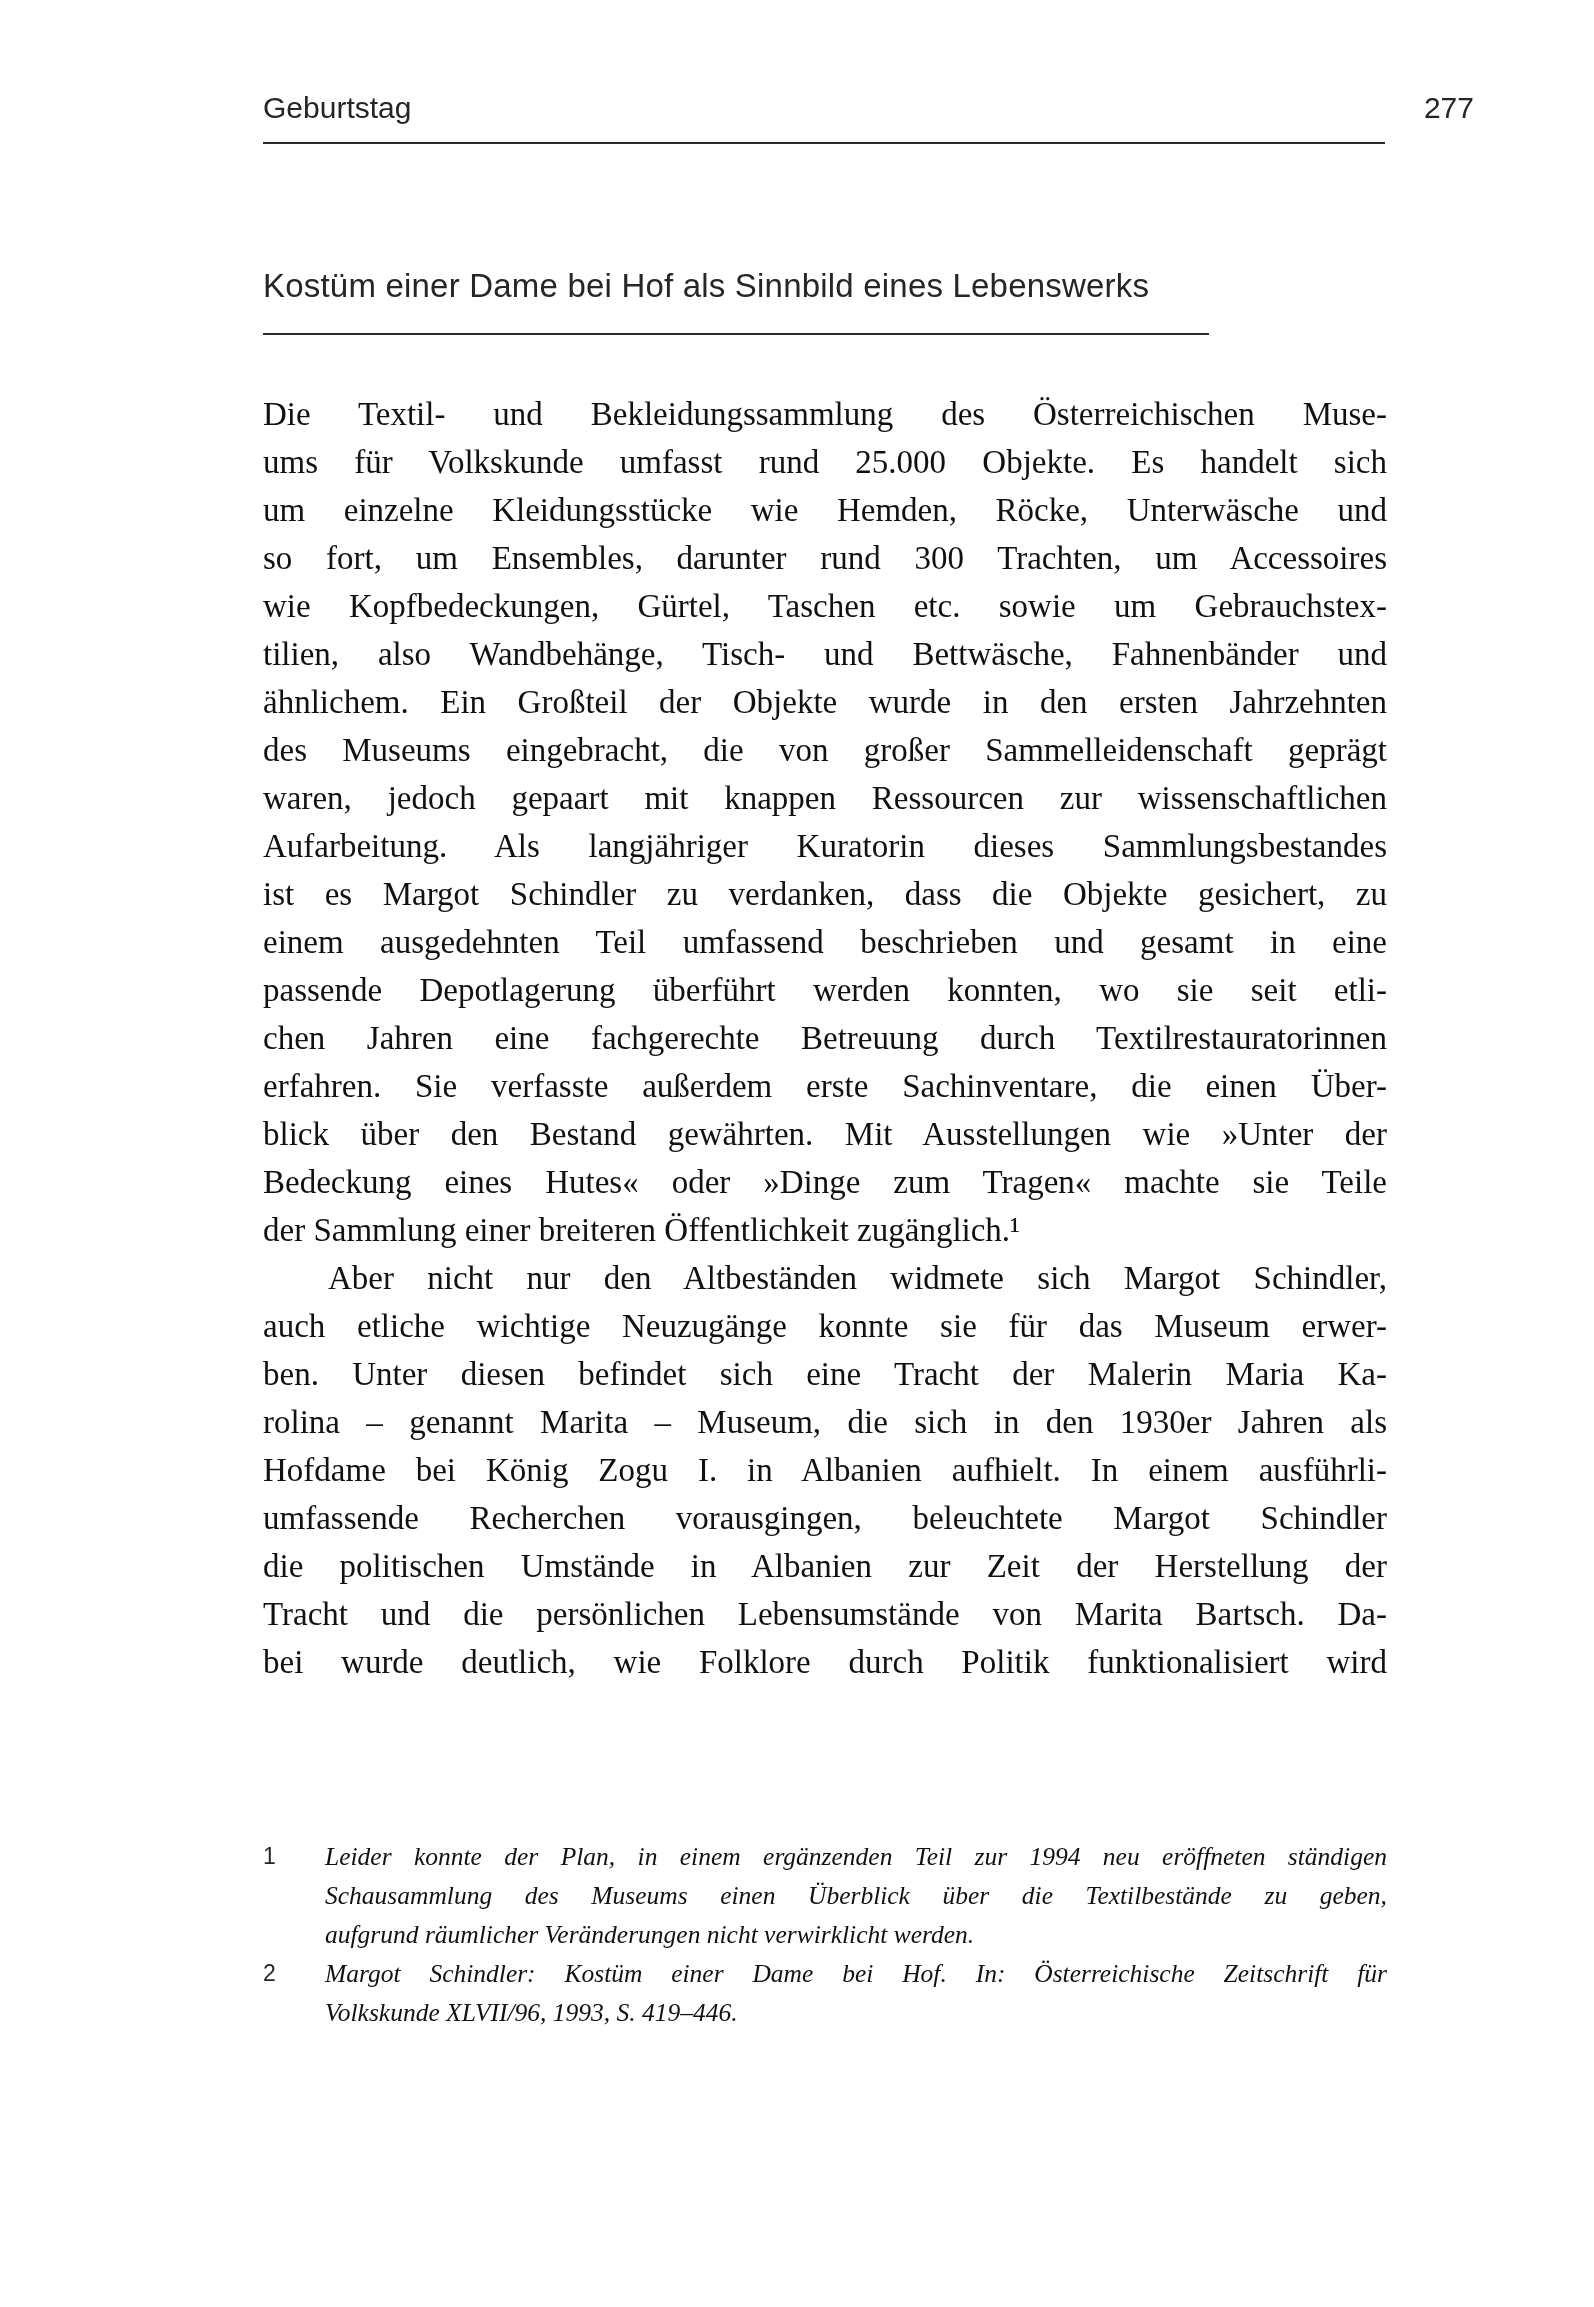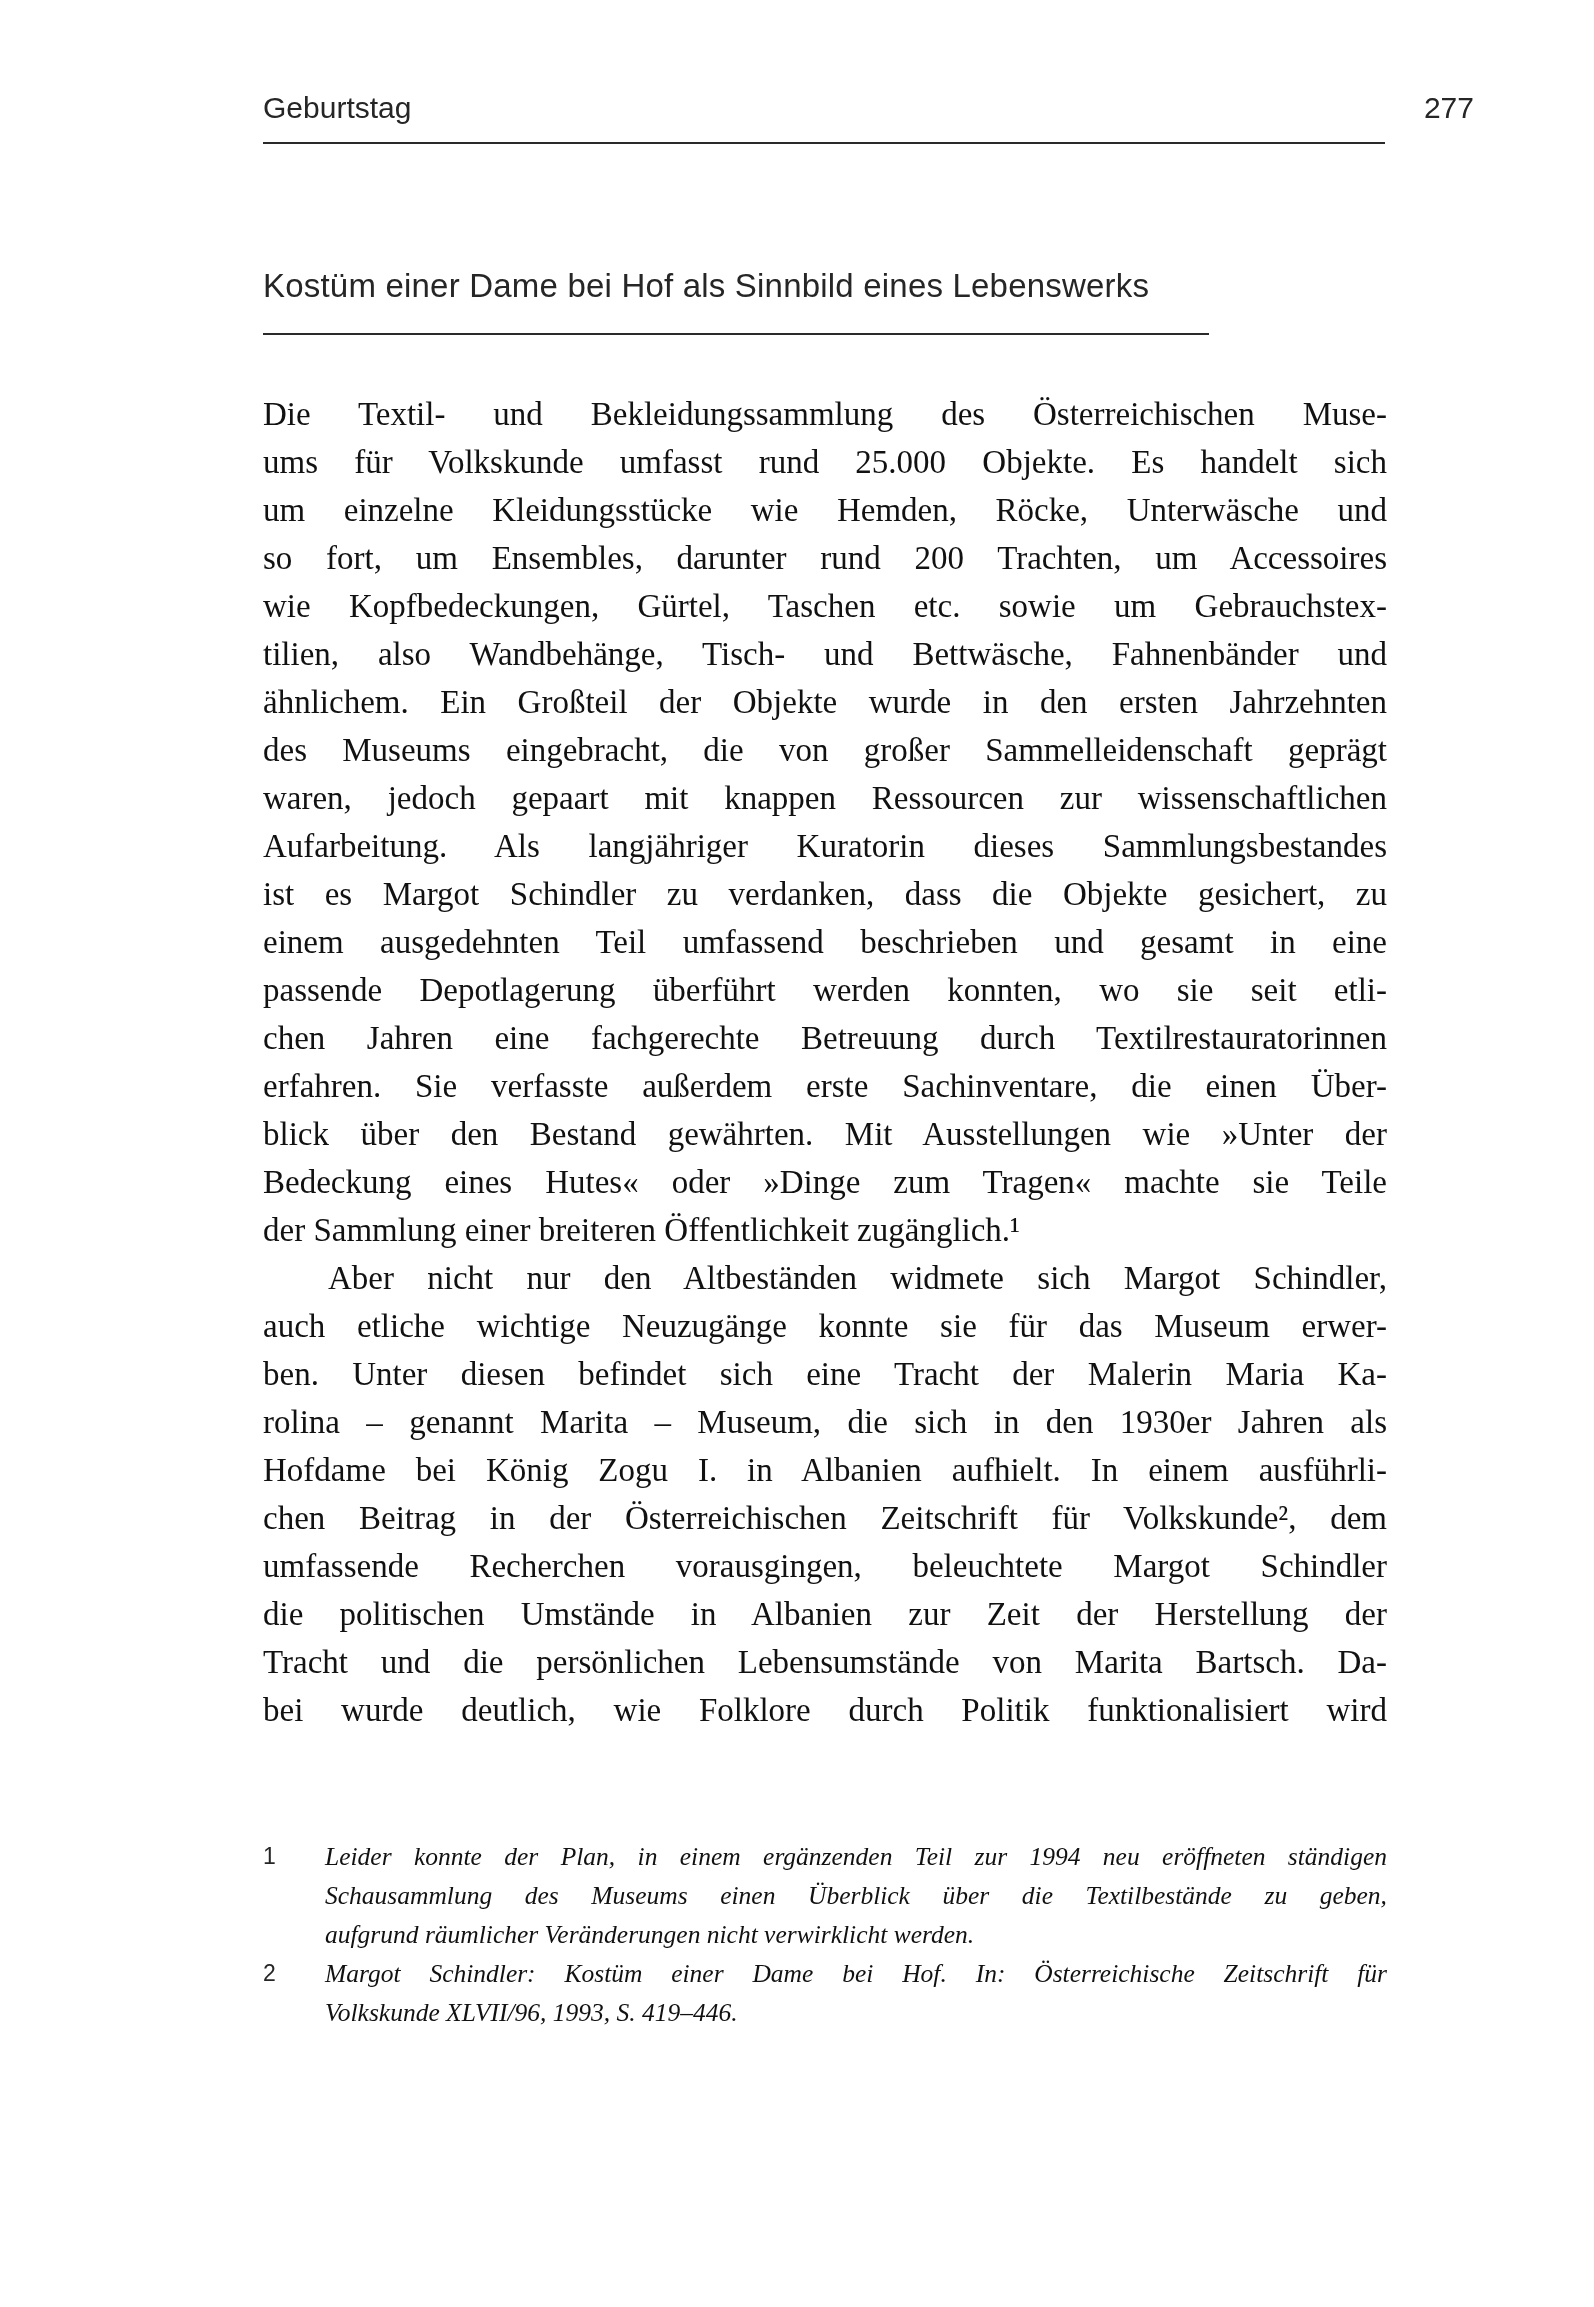--- a/index.html
+++ b/index.html
@@ -121,41 +121,40 @@
   </div>
   <div class="header-rule"></div>
 
   <h1 class="article-title">Kostüm einer Dame bei Hof als Sinnbild eines Lebenswerks</h1>
   <div class="title-rule"></div>
 
   <div class="body-text">
     <div class="bl">Die Textil- und Bekleidungssammlung des Österreichischen Muse-</div>
     <div class="bl">ums für Volkskunde umfasst rund 25.000 Objekte. Es handelt sich</div>
     <div class="bl">um einzelne Kleidungsstücke wie Hemden, Röcke, Unterwäsche und</div>
-    <div class="bl">so fort, um Ensembles, darunter rund 200 Trachten, um Accessoires</div>
+    <div class="bl">so fort, um Ensembles, darunter rund 300 Trachten, um Accessoires</div>
     <div class="bl">wie Kopfbedeckungen, Gürtel, Taschen etc. sowie um Gebrauchstex-</div>
     <div class="bl">tilien, also Wandbehänge, Tisch- und Bettwäsche, Fahnenbänder und</div>
     <div class="bl">ähnlichem. Ein Großteil der Objekte wurde in den ersten Jahrzehnten</div>
     <div class="bl">des Museums eingebracht, die von großer Sammelleidenschaft geprägt</div>
     <div class="bl">waren, jedoch gepaart mit knappen Ressourcen zur wissenschaftlichen</div>
     <div class="bl">Aufarbeitung. Als langjähriger Kuratorin dieses Sammlungsbestandes</div>
     <div class="bl">ist es Margot Schindler zu verdanken, dass die Objekte gesichert, zu</div>
     <div class="bl">einem ausgedehnten Teil umfassend beschrieben und gesamt in eine</div>
     <div class="bl">passende Depotlagerung überführt werden konnten, wo sie seit etli-</div>
     <div class="bl">chen Jahren eine fachgerechte Betreuung durch Textilrestauratorinnen</div>
     <div class="bl">erfahren. Sie verfasste außerdem erste Sachinventare, die einen Über-</div>
     <div class="bl">blick über den Bestand gewährten. Mit Ausstellungen wie »Unter der</div>
     <div class="bl">Bedeckung eines Hutes« oder »Dinge zum Tragen« machte sie Teile</div>
     <div class="bl end">der Sammlung einer breiteren Öffentlichkeit zugänglich.¹</div>
     <div class="bl indent">Aber nicht nur den Altbeständen widmete sich Margot Schindler,</div>
     <div class="bl">auch etliche wichtige Neuzugänge konnte sie für das Museum erwer-</div>
     <div class="bl">ben. Unter diesen befindet sich eine Tracht der Malerin Maria Ka-</div>
     <div class="bl">rolina – genannt Marita – Museum, die sich in den 1930er Jahren als</div>
     <div class="bl">Hofdame bei König Zogu I. in Albanien aufhielt. In einem ausführli-</div>
-    <div class="bl">chen Beitrag in der Österreichischen Zeitschrift für Volkskunde², dem</div>
     <div class="bl">umfassende Recherchen vorausgingen, beleuchtete Margot Schindler</div>
     <div class="bl">die politischen Umstände in Albanien zur Zeit der Herstellung der</div>
     <div class="bl">Tracht und die persönlichen Lebensumstände von Marita Bartsch. Da-</div>
     <div class="bl">bei wurde deutlich, wie Folklore durch Politik funktionalisiert wird</div>
   </div>
 
   <div class="footnotes">
     <div class="fn">
       <div class="fn-num">1</div>
       <div class="fn-lines">

